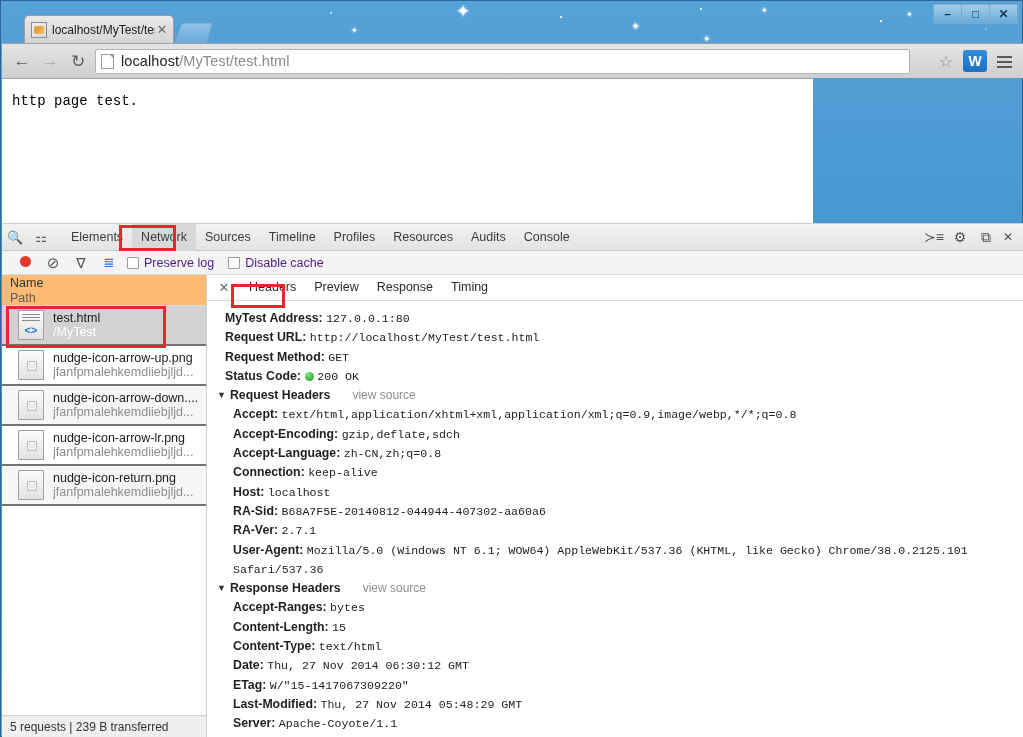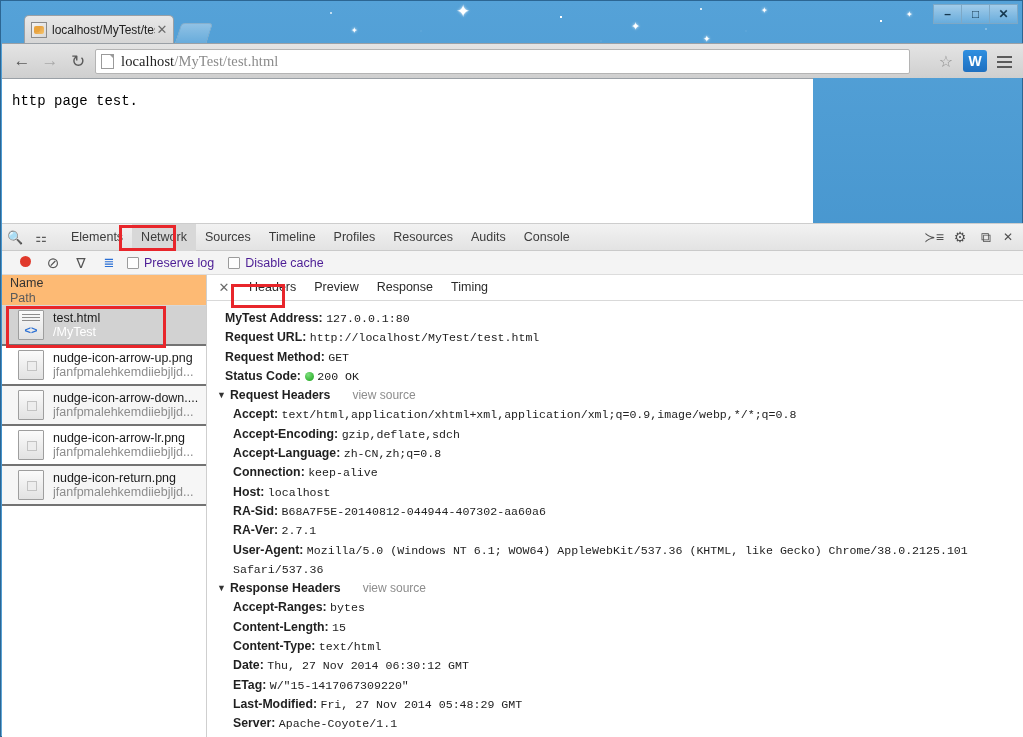--- a/index.html
+++ b/index.html
@@ -92,21 +92,21 @@
     display: flex; align-items: center; padding: 0 6px;
   }
   .navbtn {
     width: 28px; height: 28px; display: flex; align-items: center; justify-content: center;
     color: #5a5a5a; font-size: 17px;
   }
   .navbtn.disabled { color: #a9a9a9; }
   #omnibox {
     flex: 1 1 auto; height: 25px; margin: 0 23px 0 3px;
     background: #fff; border: 1px solid #b4b4b4; border-radius: 2px;
-    display: flex; align-items: center; padding: 0 5px; font-family: Liberation Serif, serif;
+    display: flex; align-items: center; padding: 0 5px;
   }
   #page-icon {
     width: 13px; height: 15px; flex: 0 0 13px; margin-right: 7px;
     background: #fff; border: 1px solid #9a9a9a; position: relative;
   }
   #page-icon::after {
     content:""; position:absolute; right:-1px; top:-1px;
     border-width: 0 5px 5px 0; border-style: solid;
     border-color: transparent #9a9a9a transparent transparent;
   }
@@ -379,20 +379,21 @@
             </div>
           </div>
           <div class="req-row odd">
             <div class="req-icon img"></div>
             <div class="req-text">
               <div class="req-name">nudge-icon-return.png</div>
               <div class="req-path">jfanfpmalehkemdiiebjljd...</div>
             </div>
           </div>
         </div>
+        <div id="req-status">5 requests | 239 B transferred</div>
       </div>
 
       <div id="det-pane">
         <div id="det-tabbar">
           <div id="det-close">✕</div>
           <div class="det-tab">Headers</div>
           <div class="det-tab">Preview</div>
           <div class="det-tab">Response</div>
           <div class="det-tab">Timing</div>
         </div>
@@ -422,21 +423,21 @@
               <span class="tri">▼</span>
               <span>Response Headers</span>
               <span class="view-src">view source</span>
             </div>
 
           <div class="hdr-line" style="padding-left:16px"><span class="hdr-key">Accept-Ranges:</span> <span class="hdr-val">bytes</span></div>
           <div class="hdr-line" style="padding-left:16px"><span class="hdr-key">Content-Length:</span> <span class="hdr-val">15</span></div>
           <div class="hdr-line" style="padding-left:16px"><span class="hdr-key">Content-Type:</span> <span class="hdr-val">text/html</span></div>
           <div class="hdr-line" style="padding-left:16px"><span class="hdr-key">Date:</span> <span class="hdr-val">Thu, 27 Nov 2014 06:30:12 GMT</span></div>
           <div class="hdr-line" style="padding-left:16px"><span class="hdr-key">ETag:</span> <span class="hdr-val">W/"15-1417067309220"</span></div>
-          <div class="hdr-line" style="padding-left:16px"><span class="hdr-key">Last-Modified:</span> <span class="hdr-val">Fri, 27 Nov 2014 05:48:29 GMT</span></div>
+          <div class="hdr-line" style="padding-left:16px"><span class="hdr-key">Last-Modified:</span> <span class="hdr-val">Thu, 27 Nov 2014 05:48:29 GMT</span></div>
           <div class="hdr-line" style="padding-left:16px"><span class="hdr-key">Server:</span> <span class="hdr-val">Apache-Coyote/1.1</span></div>
         </div>
       </div>
     </div>
   </div>
 
   <div class="redbox" style="left:118px; top:224px; width:57px; height:26px;"></div>
   <div class="redbox" style="left:5px; top:305px; width:160px; height:42px;"></div>
   <div class="redbox" style="left:230px; top:283px; width:54px; height:24px;"></div>
 

